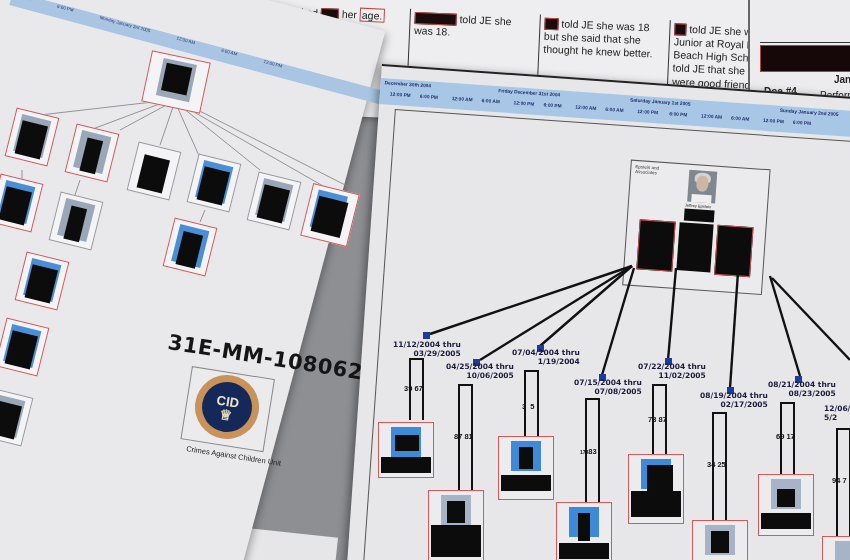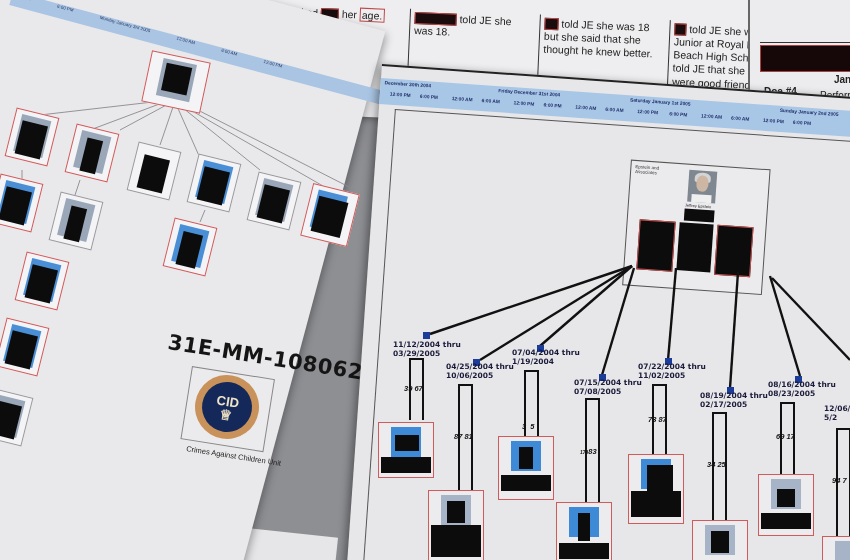--- a/index.html
+++ b/index.html
@@ -98,25 +98,25 @@
   }
   .hub .mugshot .face { position:absolute; left:8px; top:5px; width:12px; height:16px; border-radius:45%; background:#cdb6a4; }
   .hub .mugshot .hair { position:absolute; left:6px; top:2px; width:16px; height:10px; border-radius:50% 50% 20% 20%; background:#d4d4d4; }
   .hub .mugshot .shirt { position:absolute; left:4px; top:24px; width:20px; height:8px; background:#efefef; }
   .hub .name { position:absolute; left:56px; top:38px; font-size:4px; color:#222; }
   .hub .namebar { position:absolute; left:56px; top:44px; width:30px; height:12px; background:#0c0c0c; }
   .hub .assoc { position:absolute; top:58px; width:34px; height:48px; background:#0c0c0c; }
   .hub .assoc.red { border:1.5px solid #c85050; }
   .node-sq { position:absolute; width:7px; height:7px; background:#1c3c9a; }
   .range {
-    position:absolute; font-size:7.5px; font-weight:bold; color:#1a1a3a; line-height:8.5px; text-align:left; white-space:nowrap;
+    position:absolute; font-size:7.5px; font-weight:bold; color:#1a1a3a; line-height:8.5px; text-align:right; white-space:nowrap;
     font-family:"DejaVu Sans", sans-serif;
   }
   .loop { position:absolute; width:11px; border:2.2px solid #111; border-bottom:none; }
-  .loop-label { position:absolute; font-size:7.5px; font-weight:bold; color:#111; white-space:nowrap; font-style:italic; }
+  .loop-label { position:absolute; font-size:7.5px; font-weight:bold; color:#111; white-space:nowrap; }
   .victim {
     position:absolute; width:54px; height:54px; border:1.5px solid #d25a5a; background:#ececee;
   }
   .victim .photo { position:absolute; left:12px; top:4px; width:30px; height:30px; background:#3f8ad6; }
   .victim .photo.grey { background:#a7b4c8; }
   .victim .face { position:absolute; left:18px; top:10px; width:18px; height:22px; background:#0c0c0c; }
   .victim .namebar { position:absolute; left:2px; top:34px; width:50px; height:16px; background:#0c0c0c; }
 </style>
 </head>
 <body>
@@ -319,42 +319,42 @@
 <div class="node-sq" style="left:473px;top:359px"></div>
 <div class="range" style="left:446px;top:363px"><span style="white-space:pre">04/25/2004 thru
 10/06/2005</span></div>
 <div class="loop" style="left:458px;top:384px;height:104px"></div>
 <div class="loop-label" style="left:454px;top:432px"><span>87</span> <span>81</span></div>
 
 <div class="node-sq" style="left:537px;top:345px"></div>
 <div class="range" style="left:512px;top:349px"><span style="white-space:pre">07/04/2004 thru
 1/19/2004</span></div>
 <div class="loop" style="left:524px;top:370px;height:66px"></div>
-<div class="loop-label" style="left:522px;top:422px"><span>3</span>&nbsp;&nbsp;<span>5</span></div>
+<div class="loop-label" style="left:522px;top:402px"><span>3</span>&nbsp;&nbsp;<span>5</span></div>
 
 <div class="node-sq" style="left:599px;top:374px"></div>
 <div class="range" style="left:574px;top:379px"><span style="white-space:pre">07/15/2004 thru
 07/08/2005</span></div>
 <div class="loop" style="left:585px;top:398px;height:104px"></div>
 <div class="loop-label" style="left:580px;top:447px"><span style="font-size:5px">173</span><span>83</span></div>
 
 <div class="node-sq" style="left:665px;top:358px"></div>
 <div class="range" style="left:638px;top:363px"><span style="white-space:pre">07/22/2004 thru
 11/02/2005</span></div>
 <div class="loop" style="left:652px;top:384px;height:70px"></div>
 <div class="loop-label" style="left:648px;top:415px"><span>73</span> <span>87</span></div>
 
 <div class="node-sq" style="left:727px;top:387px"></div>
 <div class="range" style="left:700px;top:392px"><span style="white-space:pre">08/19/2004 thru
 02/17/2005</span></div>
 <div class="loop" style="left:712px;top:412px;height:110px"></div>
 <div class="loop-label" style="left:707px;top:460px"><span>34</span> <span>25</span></div>
 
 <div class="node-sq" style="left:795px;top:376px"></div>
-<div class="range" style="left:768px;top:381px"><span style="white-space:pre">08/16/2004 thru
+<div class="range" style="left:768px;top:381px"><span style="white-space:pre">08/21/2004 thru
 08/23/2005</span></div>
 <div class="loop" style="left:780px;top:402px;height:70px"></div>
 <div class="loop-label" style="left:776px;top:432px"><span>69</span> <span>17</span></div>
 
 <div class="range" style="left:824px;top:405px;text-align:left"><span style="white-space:pre">12/06/
 5/2</span></div>
 <div class="loop" style="left:836px;top:428px;height:108px"></div>
 <div class="loop-label" style="left:832px;top:476px"><span>94</span> <span>7</span></div>
 
 <div class="victim" style="left:378px;top:422px">

